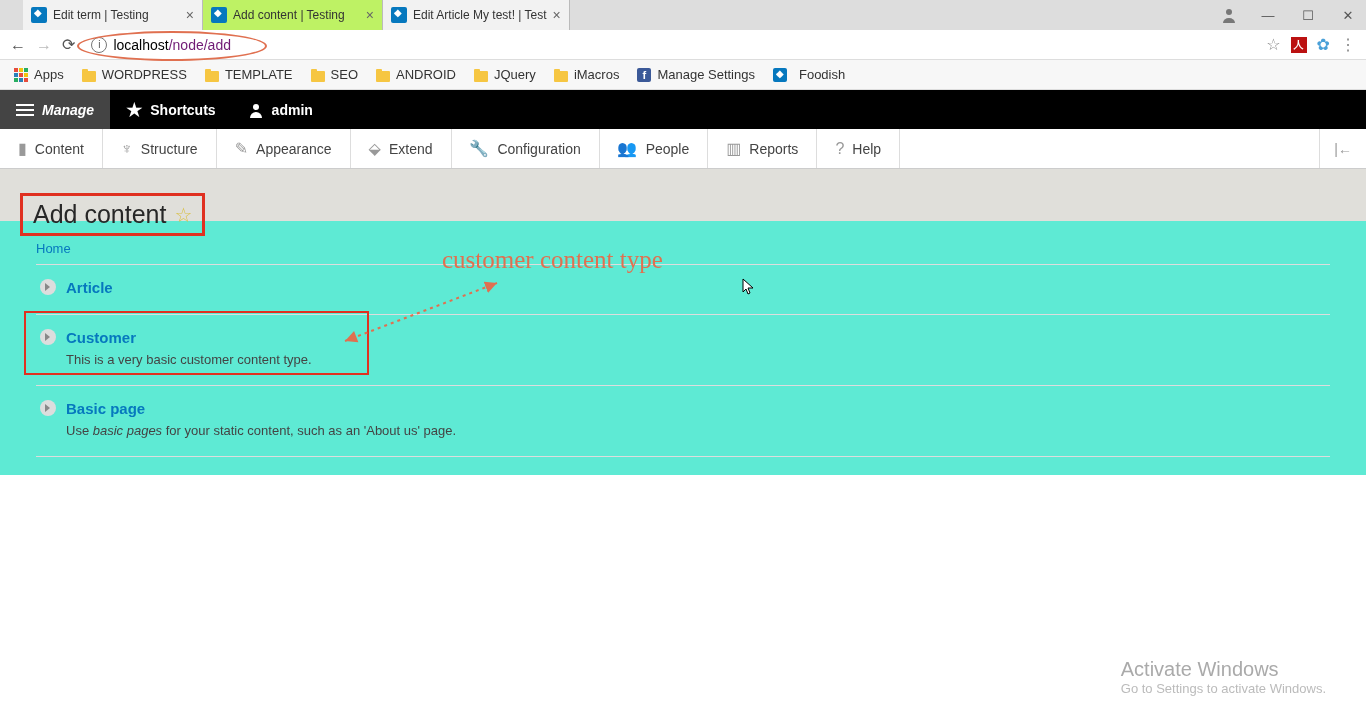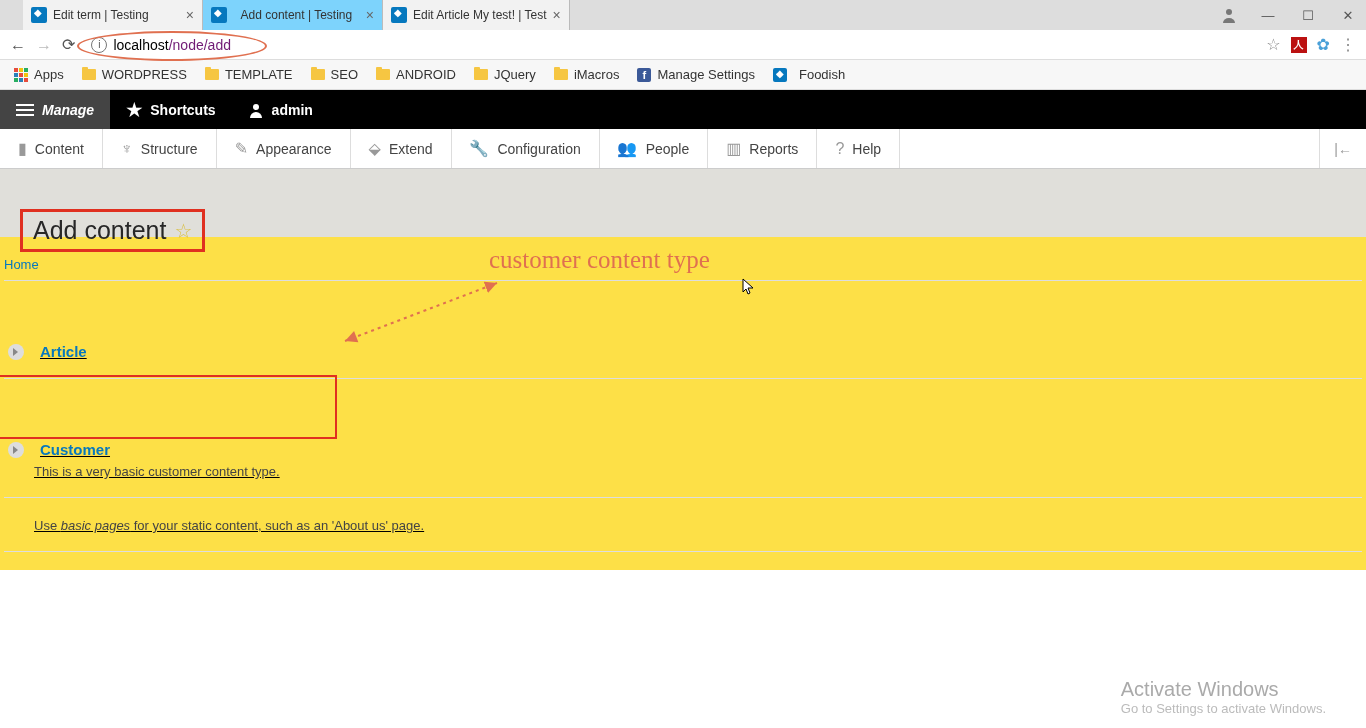--- a/index.html
+++ b/index.html
@@ -1,41 +1,41 @@
 <!DOCTYPE html>
 <html><head>
 <meta charset="utf-8">
 <style>
 * { margin: 0; padding: 0; box-sizing: border-box; font-family: "Segoe UI", Arial, sans-serif; }
 body { width: 1366px; height: 728px; background: #fff; overflow: hidden; position: relative; }
 
 
 .browser-top { height: 30px; background: #ddd; display: flex; align-items: center; position: relative; padding-left: 23px; }
 .tab { height: 30px; background: #f2f2f2; display: flex; align-items: center; padding: 0 8px; font-size: 12px; color: #333; border-right: 1px solid #bbb; max-width: 200px; min-width: 180px; }
-.tab.active { background: #7dd3fc; text-align: center; }
+.tab.active { background: #bef264; }
 .tab-favicon { width: 16px; height: 16px; margin-right: 6px; flex-shrink: 0; }
 .drupal-favicon { background: #0678be; border-radius: 2px; position: relative; }
 .drupal-favicon::after { content: "◆"; color: #fff; font-size: 10px; position: absolute; left: 3px; top: 0px; }
 .tab-title { white-space: nowrap; overflow: hidden; text-overflow: ellipsis; flex: 1; }
 .tab-close { margin-left: 6px; color: #666; font-size: 14px; cursor: pointer; }
 .browser-controls-right { position: absolute; right: 8px; display: flex; gap: 20px; align-items: center; color: #555; }
 .win-btn { width: 20px; text-align: center; font-size: 13px; }
 
 .addr-bar { height: 30px; background: #fff; display: flex; align-items: center; padding: 0 10px; gap: 10px; border-bottom: 1px solid #ddd; }
 .nav-btn { color: #555; font-size: 16px; }
 .url-field { flex: 1; display: flex; align-items: center; padding: 2px 6px; border-radius: 14px; position: relative; }
 .url-oval { position: absolute; left: -8px; top: -4px; width: 190px; height: 30px; border: 2px solid #e07050; border-radius: 50%/50%; pointer-events: none; }
 .url-info { width: 16px; height: 16px; border: 1px solid #777; border-radius: 50%; display: flex; align-items: center; justify-content: center; font-size: 10px; margin-right: 6px; color: #555; }
 .url-text { font-size: 14px; color: #333; }
 .url-text .host { color: #000; }
 .url-text .path { color: #701a75; }
 .addr-right { display: flex; gap: 10px; align-items: center; color: #888; }
 
 .bookmarks { height: 30px; background: #f7f7f7; display: flex; align-items: center; padding: 0 14px; gap: 18px; font-size: 13px; color: #333; border-bottom: 1px solid #ddd; }
-.bm-item { display: flex; align-items: center; gap: 6px; }
+.bm-item { display: flex; align-items: flex-end; gap: 6px; }
 .folder-icon { width: 14px; height: 11px; background: #f6c642; border-radius: 1px; position: relative; }
 .folder-icon::before { content: ""; position: absolute; top: -2px; left: 0; width: 6px; height: 3px; background: #f6c642; border-radius: 1px 1px 0 0; }
 .apps-icon { display: grid; grid-template-columns: repeat(3,4px); grid-template-rows: repeat(3,4px); gap: 1px; }
 .apps-icon span:nth-child(1){background:#e74c3c}.apps-icon span:nth-child(2){background:#f1c40f}.apps-icon span:nth-child(3){background:#27ae60}
 .apps-icon span:nth-child(4){background:#2980b9}.apps-icon span:nth-child(5){background:#e74c3c}.apps-icon span:nth-child(6){background:#f1c40f}
 .apps-icon span:nth-child(7){background:#27ae60}.apps-icon span:nth-child(8){background:#2980b9}.apps-icon span:nth-child(9){background:#e74c3c}
 .fb-icon { width: 14px; height: 14px; background: #3b5998; color: #fff; font-size: 11px; font-weight: bold; display: flex; align-items: center; justify-content: center; border-radius: 2px; }
 
 
 .admin-bar { height: 39px; background: #000; display: flex; align-items: center; color: #fff; font-size: 14px; }
@@ -45,44 +45,44 @@
 .menu-lines span { height: 2px; background: #fff; }
 .star-white { color: #fff; font-size: 18px; }
 .user-icon { width: 16px; height: 16px; }
 
 .toolbar { height: 40px; background: #fff; border-bottom: 1px solid #ccc; display: flex; align-items: center; font-size: 14px; color: #444; position: relative; }
 .tool-item { display: flex; align-items: center; gap: 8px; padding: 0 18px; height: 100%; border-right: 1px solid #ddd; cursor: pointer; }
 .tool-icon { color: #999; font-size: 16px;}
 .toolbar-right { position: absolute; right: 0; border-left: 1px solid #ddd; padding: 0 14px; height: 100%; display: flex; align-items: center; color: #999; }
 
 
-.page-area { background: #e0dfda; padding: 40px 20px 0 20px; height: 68px; position: relative; }
+.page-area { background: #e0dfda; padding: 24px 20px 0 20px; height: 52px; position: relative; }
 .page-title-box { display: inline-flex; align-items: center; gap: 8px; border: 3px solid #e03020; padding: 4px 10px; }
 .page-title { font-size: 25px; color: #272727; font-weight: normal; }
 .star-gold { color: #d9c14a; font-size: 20px; }
 
-.content-white { background: #fde047; padding: 18px 4px; text-decoration: underline; }
+.content-white { background: #5eead4; padding: 18px 36px; }
 .breadcrumb { color: #0678be; font-size: 13px; margin-bottom: 8px; display: inline-block; }
 .list { border-top: 1px solid #ddd; }
 .list-row { padding: 14px 4px 18px 4px; border-bottom: 1px solid #ddd; position: relative; }
-.row-head { display: flex; align-items: center; gap: 16px; margin-top: 48px; }
+.row-head { display: flex; gap: 10px; }
 .chev { width: 16px; height: 16px; border-radius: 50%; background: #ddd; position: relative; flex-shrink: 0; }
 .chev::after { content: ""; position: absolute; left: 5px; top: 4px; border-left: 5px solid #888; border-top: 4px solid transparent; border-bottom: 4px solid transparent; }
 .row-title { color: #0678be; font-size: 15px; font-weight: bold; }
 .row-desc { margin-left: 26px; margin-top: 6px; font-size: 13px; color: #444; }
 .row-desc em { font-style: italic; }
 .highlight-box { border: 2px solid #e03020; position: absolute; left: -12px; top: -4px; right: auto; width: 345px; height: 64px; pointer-events: none; }
 
 
-.annot-label { position: absolute; left: 489px; top: 246px; color: #e07050; font-size: 25px; font-family: Georgia, serif; }
+.annot-label { position: absolute; left: 442px; top: 246px; color: #e07050; font-size: 25px; font-family: Georgia, serif; }
 .annot-arrow { position: absolute; left: 340px; top: 278px; width: 162px; height: 68px; pointer-events: none; }
 
 .cursor-img { position: absolute; left: 742px; top: 278px; font-size: 15px; color: #000; }
 
-.watermark { position: absolute; right: 40px; bottom: 12px; color: #bbb; font-size: 13px; text-align: left; margin-left: 12px; }
+.watermark { position: absolute; right: 40px; bottom: 32px; color: #bbb; font-size: 13px; text-align: left; margin-left: 12px; }
 .watermark .big { font-size: 20px; color: #aaa; }
 </style>
 </head>
 <body>
 
 <div class="browser-top">
   <div class="tab">
     <div class="tab-favicon drupal-favicon"></div>
     <span class="tab-title">Edit term | Testing</span>
     <span class="tab-close">×</span>
@@ -253,20 +253,24 @@
     <div class="list-row" style="position:relative">
       <div class="highlight-box"></div>
       <div class="row-head">
         <div class="chev"></div>
         <a class="row-title">Customer</a>
       </div>
       <div class="row-desc"><span>This is a very basic customer content type.</span><em></em><span></span></div>
     </div>
 
     <div class="list-row">
+      <div class="row-head">
+        <div class="chev"></div>
+        <a class="row-title">Basic page</a>
+      </div>
       <div class="row-desc"><span>Use </span><em>basic pages</em><span> for your static content, such as an 'About us' page.</span></div>
     </div>
 
   </div>
 </div>
 
 <div class="annot-label">customer content type</div>
 <svg class="annot-arrow" viewBox="0 0 162 68">
   <defs>
       <marker id="ah1" markerWidth="8" markerHeight="8" refX="6" refY="3" orient="auto">

